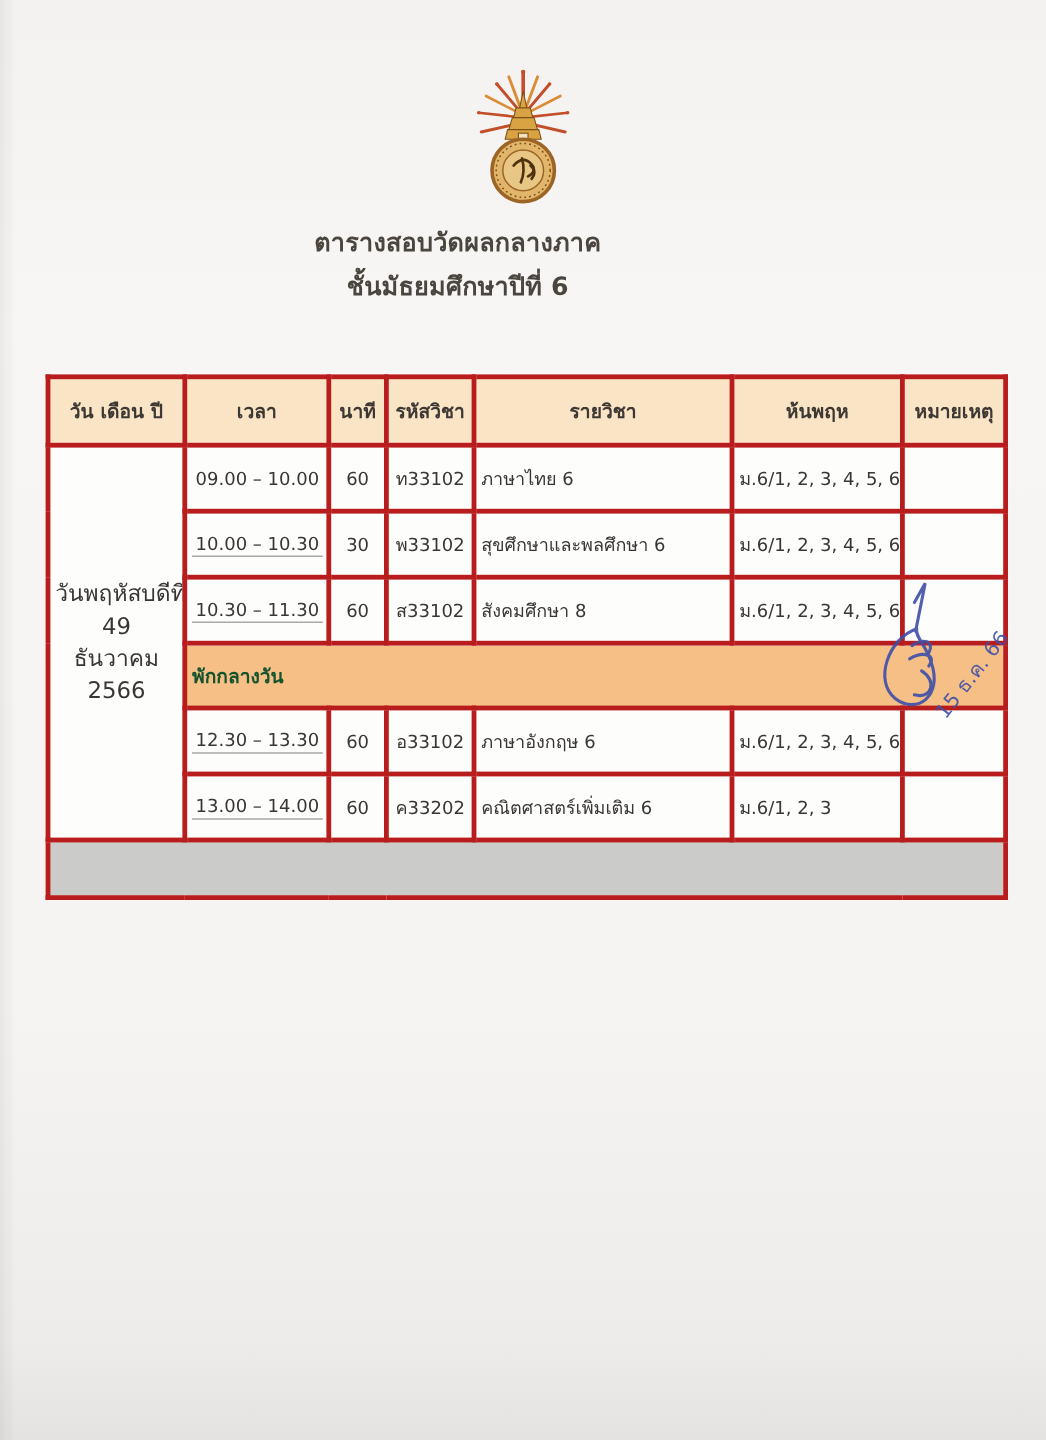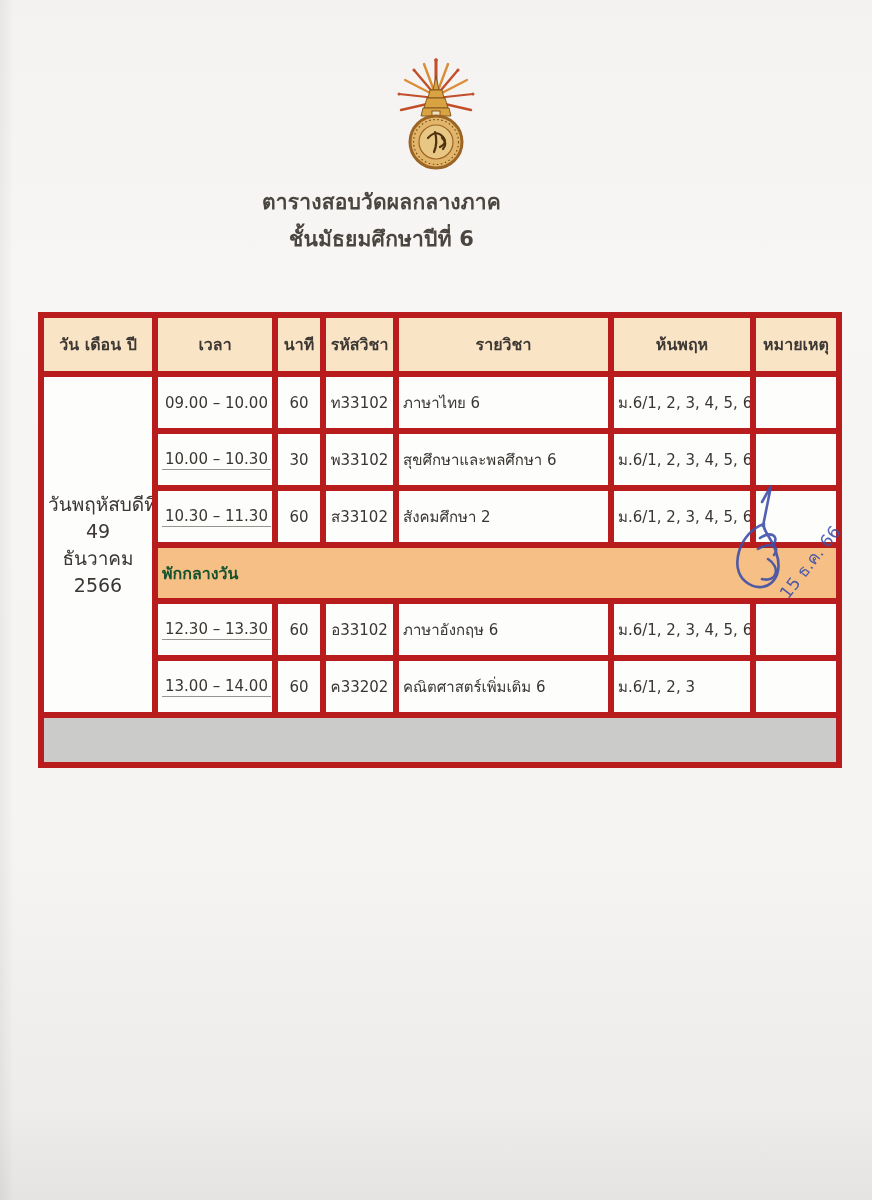--- a/index.html
+++ b/index.html
@@ -25,21 +25,21 @@
     text-align:center;font-weight:bold;font-size:21px;line-height:37px;
     color:#4b4540;letter-spacing:.2px;
   }
   .tablewrap{position:absolute;left:38px;top:312px;}
   table.sched{
     border-collapse:collapse;table-layout:fixed;width:798px;
     border:2px solid #6f6d69;background:#fdfdfc;
     font-size:15px;color:#3a3633;
   }
   table.sched th,table.sched td{
-    border:6px solid #b91c1c;padding:12px 4px;overflow:hidden;white-space:nowrap;
+    border:4px solid #b91c1c;padding:12px 4px;overflow:hidden;white-space:nowrap;
   }
   table.sched th{
     background:#fae4c6;font-size:16px;font-weight:bold;height:29px;
     color:#3d3833;
   }
   td.c{text-align:center;}
   td.l{text-align:left;padding-left:8px;margin-top:11px;}
   tr.datarow td{height:27px;}
   td.date-cell{
     text-align:center;vertical-align:middle;background:#fdfdfc;
@@ -144,21 +144,21 @@
         <td class="c">30</td>
         <td class="c">พ33102</td>
         <td class="l">สุขศึกษาและพลศึกษา 6</td>
         <td class="l">ม.6/1, 2, 3, 4, 5, 6</td>
         <td></td>
       </tr>
       <tr class="datarow">
         <td class="c"><span class="u">10.30 – 11.30</span></td>
         <td class="c">60</td>
         <td class="c">ส33102</td>
-        <td class="l">สังคมศึกษา 2</td>
+        <td class="l">สังคมศึกษา 8</td>
         <td class="l">ม.6/1, 2, 3, 4, 5, 6</td>
         <td></td>
       </tr>
       <tr>
         <td class="lunch" colspan="6">พักกลางวัน</td>
       </tr>
       <tr class="datarow">
         <td class="c"><span class="u">12.30 – 13.30</span></td>
         <td class="c">60</td>
         <td class="c">อ33102</td>

